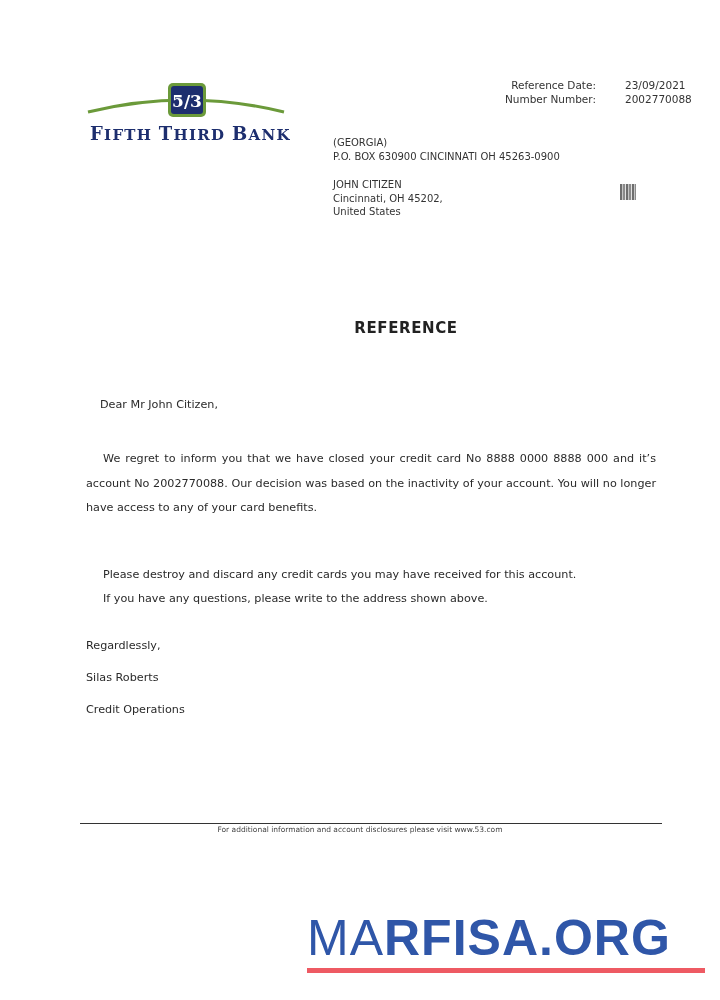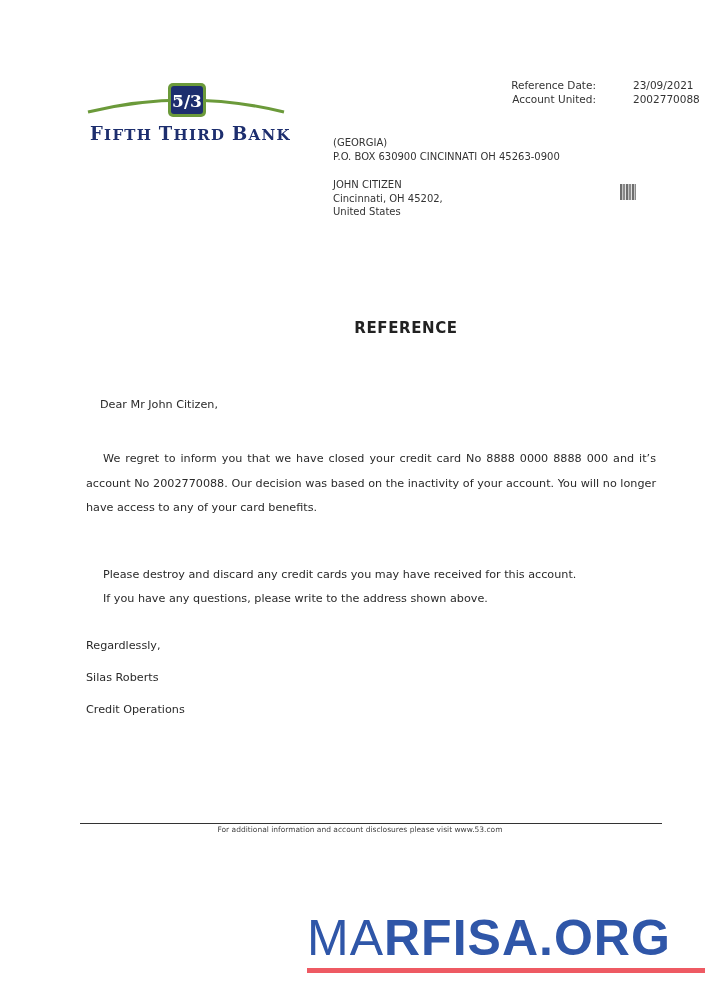--- a/index.html
+++ b/index.html
@@ -11,21 +11,21 @@
     .logo { left: 86px; top: 80px; width: 200px; height: 62px; }
     .logo svg { position: absolute; left: 0; top: 0; }
     .logo-text { position: absolute; left: 4px; top: 43px; font-family: "DejaVu Serif", serif;
                  font-weight: bold; color: #1d2e6e; font-size: 15px; letter-spacing: 1.3px; white-space: nowrap; }
     .logo-text .big { font-size: 18px; }
 
     
     .meta { top: 78px; left: 496px; font-size: 10.5px; line-height: 14px; color: #333; }
     .meta-row { display: flex; white-space: nowrap; gap: 25px; }
     .meta-label { width: 100px; text-align: right; }
-    .meta-value { margin-left: 12px; }
+    .meta-value { margin-left: 4px; }
 
     
     .addr { left: 333px; font-size: 10px; line-height: 13.5px; color: #333; white-space: nowrap; }
     .addr-bank { top: 136px; }
     .addr-cust { top: 178px; }
 
     .qr { left: 620px; top: 184px; width: 16px; height: 16px;
           background:
             repeating-linear-gradient(90deg, #555 0 2px, #bbb 2px 3px, #777 3px 5px, #ddd 5px 6px),
             #888;
@@ -71,21 +71,21 @@
     <span class="big">F</span><span>IFTH </span><span class="big">T</span><span>HIRD </span><span class="big">B</span><span>ANK</span>
   </div>
 </div>
 
 <div class="abs meta">
   <div class="meta-row">
     <span class="meta-label">Reference Date:</span>
     <span class="meta-value">23/09/2021</span>
   </div>
   <div class="meta-row">
-    <span class="meta-label">Account United:</span>
+    <span class="meta-label">Number Number:</span>
     <span class="meta-value">2002770088</span>
   </div>
 </div>
 
 <div class="abs addr addr-bank">
   <div>(GEORGIA)</div>
   <div>P.O. BOX 630900 CINCINNATI OH 45263-0900</div>
 </div>
 
 <div class="abs addr addr-cust">

